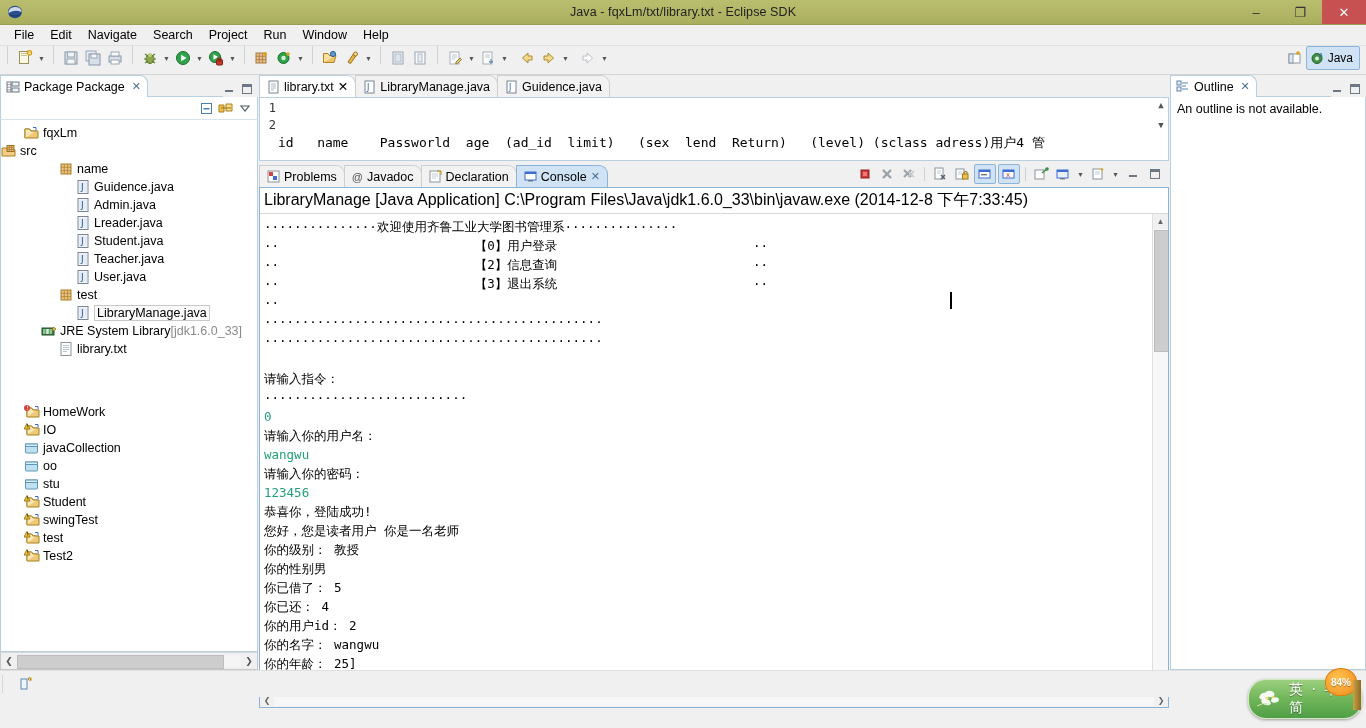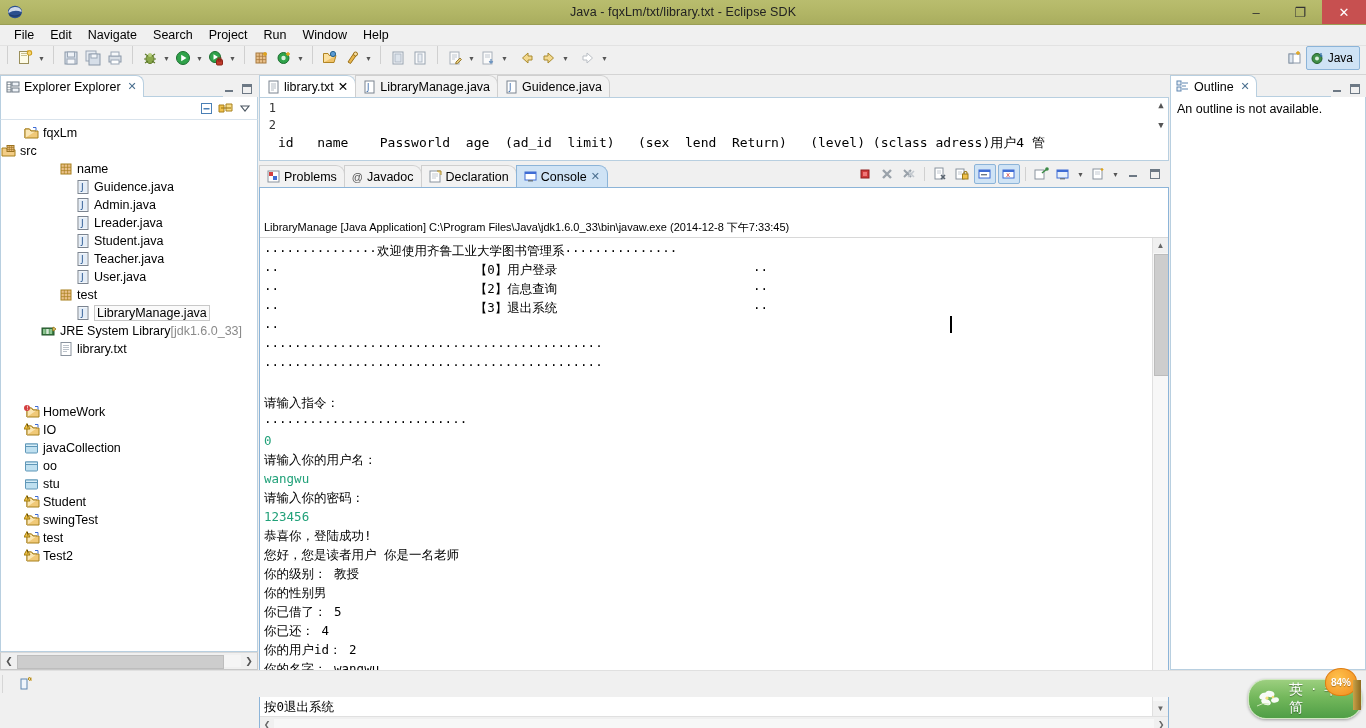--- a/index.html
+++ b/index.html
@@ -112,21 +112,21 @@
   }
   .ctab.active{background:#cfe3f5;border-color:#8cb4d8;}
   .ctab .close-x{font-size:11px;color:#4a6f8f;}
   .ctools{margin-left:auto;display:flex;align-items:center;gap:2px;padding:0 4px 2px 0;}
   .ctool{width:20px;height:18px;display:flex;align-items:center;justify-content:center;border-radius:2px;}
   .ctool.on{background:#cfe3f5;border:1px solid #8cb4d8;}
   .consolebody{
     flex:1;background:#fff;border:1px solid #8cb4d8;display:flex;flex-direction:column;overflow:hidden;
   }
   .conhdr{
-    font-size:11px;padding:2px 4px;border-bottom:1px solid #d8d8d8;color:#000;white-space:nowrap;margin-top:30px;
+    font-size:16px;padding:2px 4px;border-bottom:1px solid #d8d8d8;color:#000;white-space:nowrap;
   }
   .conmain{flex:1;display:flex;overflow:hidden;position:relative;}
   .context{
     flex:1;padding:3px 4px 0 4px;overflow:hidden;
     font-family:"DejaVu Sans Mono","Liberation Mono",monospace;
     font-size:12.5px;line-height:19px;white-space:pre;color:#000;
   }
   .conline{height:19px;}
   .in{color:#21a179;}
   .caret{position:absolute;left:690px;top:78px;width:2px;height:17px;background:#000;}
@@ -390,21 +390,21 @@
     <div class="viewtabbar">
       <div class="viewtab">
         <span>
           <svg width="14" height="14">
               <rect x="1" y="2" width="4" height="10" fill="#fff" stroke="#6d7884"></rect>
               <path d="M1 4.6 h4 M1 7.2 h4 M1 9.8 h4" stroke="#6d7884" stroke-width=".7"></path>
               <rect x="6" y="2" width="7" height="4" fill="#eef2f7" stroke="#6d7884"></rect>
               <rect x="6" y="8" width="7" height="4" fill="#eef2f7" stroke="#6d7884"></rect>
             </svg>
         </span>
-        <span>Explorer Explorer</span>
+        <span>Package Package</span>
         <span class="close-x">✕</span>
       </div>
       <div class="viewtab-rest"></div>
       <div class="view-min">
         <span>
           <svg width="12" height="12">
               <rect x="2" y="7" width="8" height="2" fill="#6d7884"></rect>
             </svg>
         </span>
         <span>

